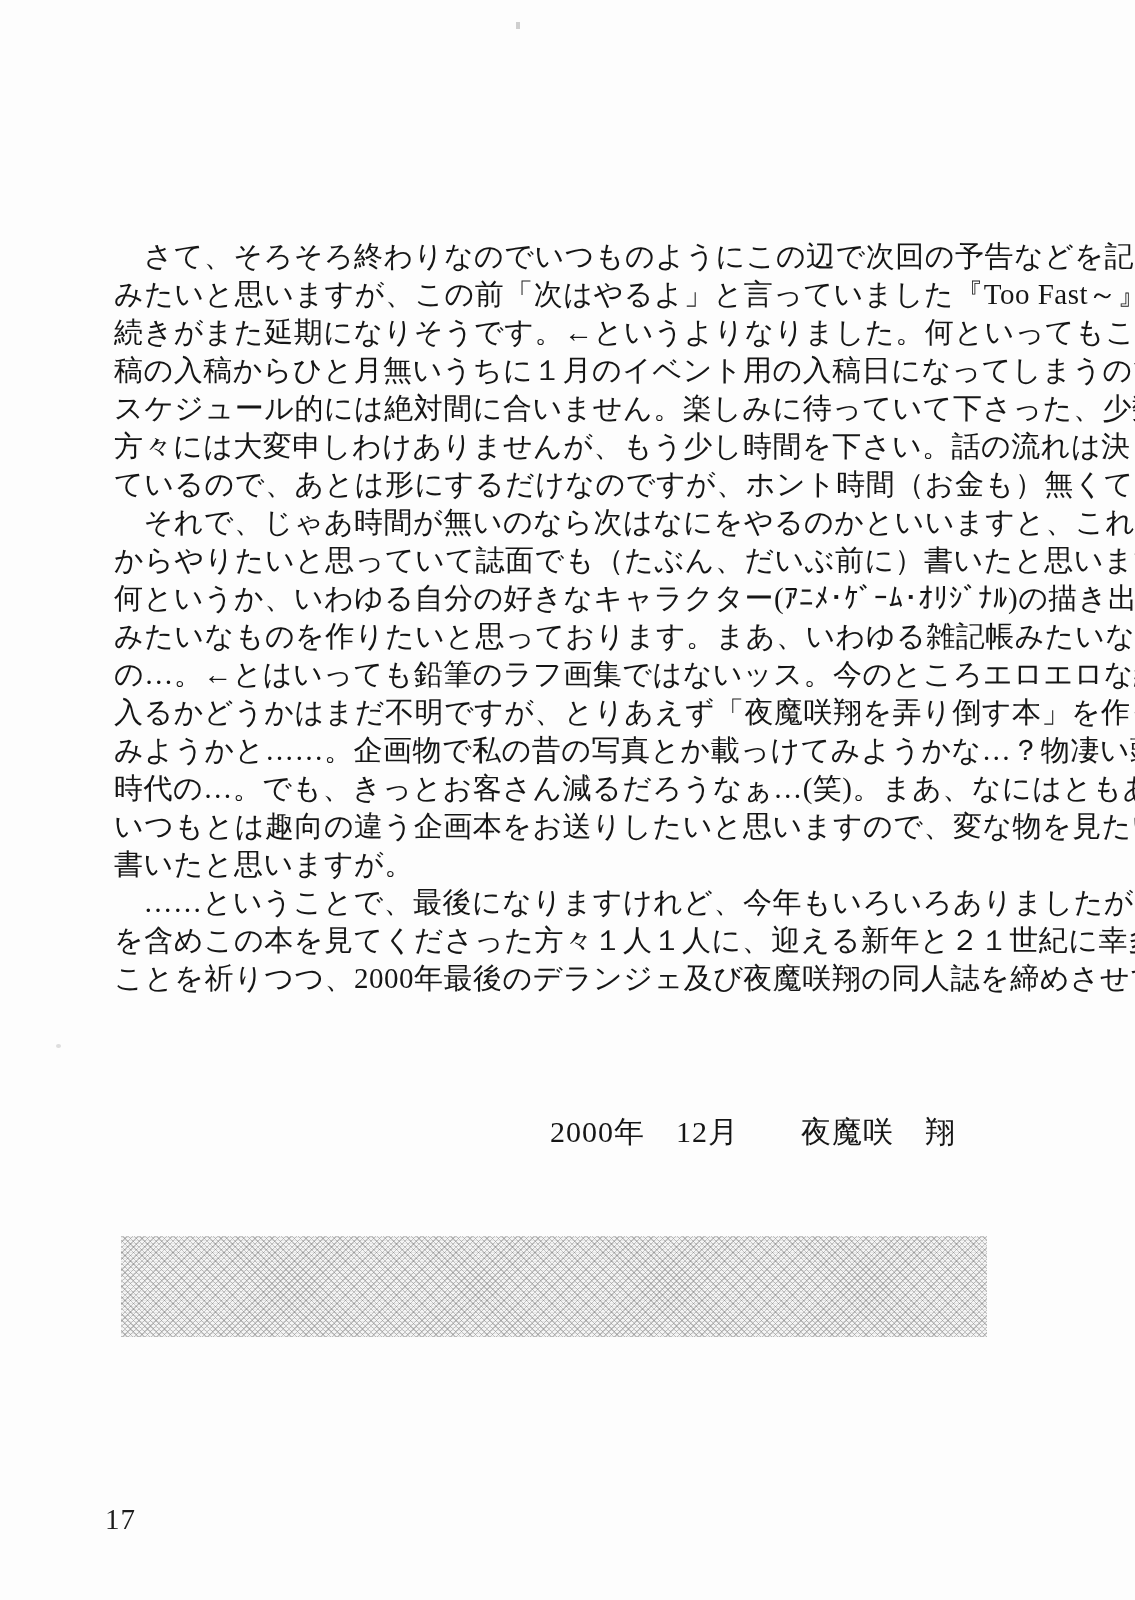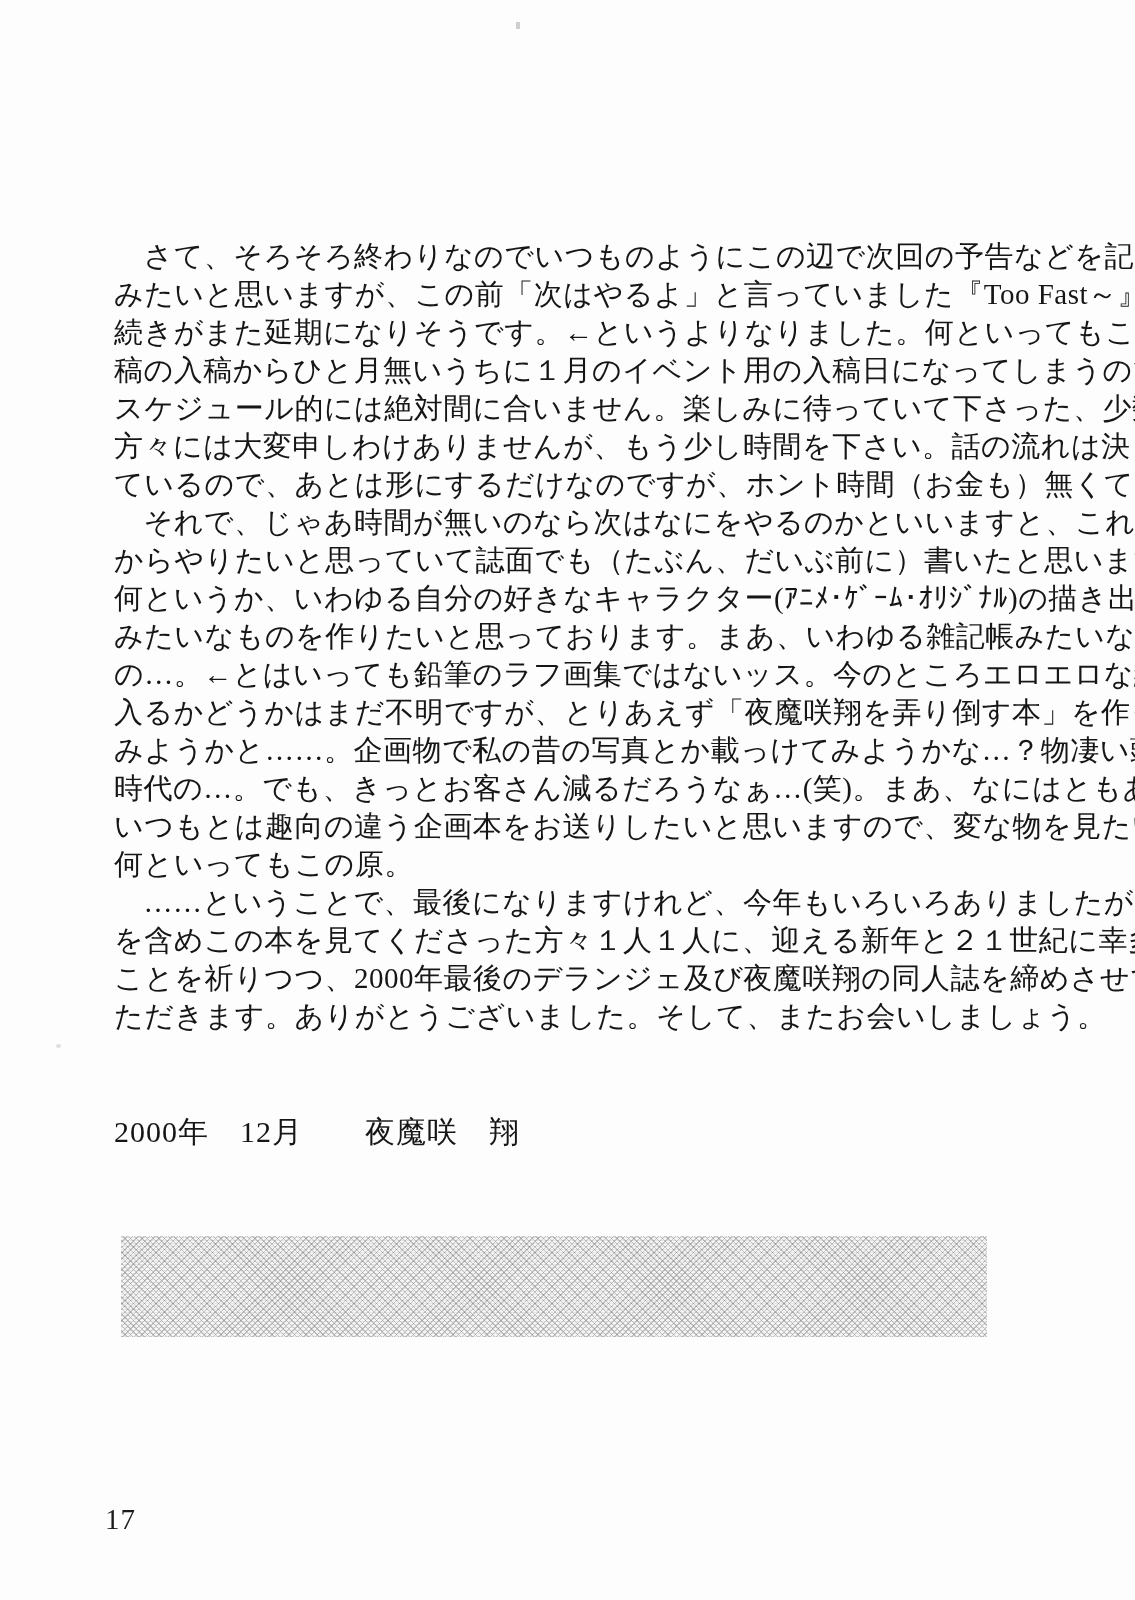--- a/index.html
+++ b/index.html
@@ -42,20 +42,21 @@
   .body-text .line {
     height: 38px;
     white-space: nowrap;
   }
   .signature {
     position: absolute;
     left: 114px;
     top: 1112px;
     width: 842px;
     font-size: 30px;
+    text-align: right;
     white-space: nowrap;
     letter-spacing: 1px;
   }
   .halftone-box {
     position: absolute;
     left: 121px;
     top: 1236px;
     width: 866px;
     height: 101px;
     background-color: #f5f5f5;
@@ -92,25 +93,24 @@
     <div class="line">ているので、あとは形にするだけなのですが、ホント時間（お金も）無くて…。</div>
     <div class="line">　それで、じゃあ時間が無いのなら次はなにをやるのかといいますと、これも前</div>
     <div class="line">からやりたいと思っていて誌面でも（たぶん、だいぶ前に）書いたと思いますが、</div>
     <div class="line">何というか、いわゆる自分の好きなキャラクター(ｱﾆﾒ･ｹﾞｰﾑ･ｵﾘｼﾞﾅﾙ)の描き出し本</div>
     <div class="line">みたいなものを作りたいと思っております。まあ、いわゆる雑記帳みたいな感じ</div>
     <div class="line">の…。←とはいっても鉛筆のラフ画集ではないッス。今のところエロエロな絵が</div>
     <div class="line">入るかどうかはまだ不明ですが、とりあえず「夜魔咲翔を弄り倒す本」を作って</div>
     <div class="line">みようかと……。企画物で私の昔の写真とか載っけてみようかな…？物凄い頭の</div>
     <div class="line">時代の…。でも、きっとお客さん減るだろうなぁ…(笑)。まあ、なにはともあれ</div>
     <div class="line">いつもとは趣向の違う企画本をお送りしたいと思いますので、変な物を見たい方</div>
-    <div class="line">何といってもこの原。</div>
+    <div class="line">書いたと思いますが。</div>
     <div class="line">　……ということで、最後になりますけれど、今年もいろいろありましたが、私</div>
     <div class="line">を含めこの本を見てくださった方々１人１人に、迎える新年と２１世紀に幸多き</div>
     <div class="line">ことを祈りつつ、2000年最後のデランジェ及び夜魔咲翔の同人誌を締めさせてい</div>
-    <div class="line">ただきます。ありがとうございました。そして、またお会いしましょう。</div>
   </div>
 
   <div class="signature">2000年　12月　　夜魔咲　翔</div>
 
   <div class="halftone-box"></div>
 
   <div class="page-number">17</div>
 
 </div>
 

